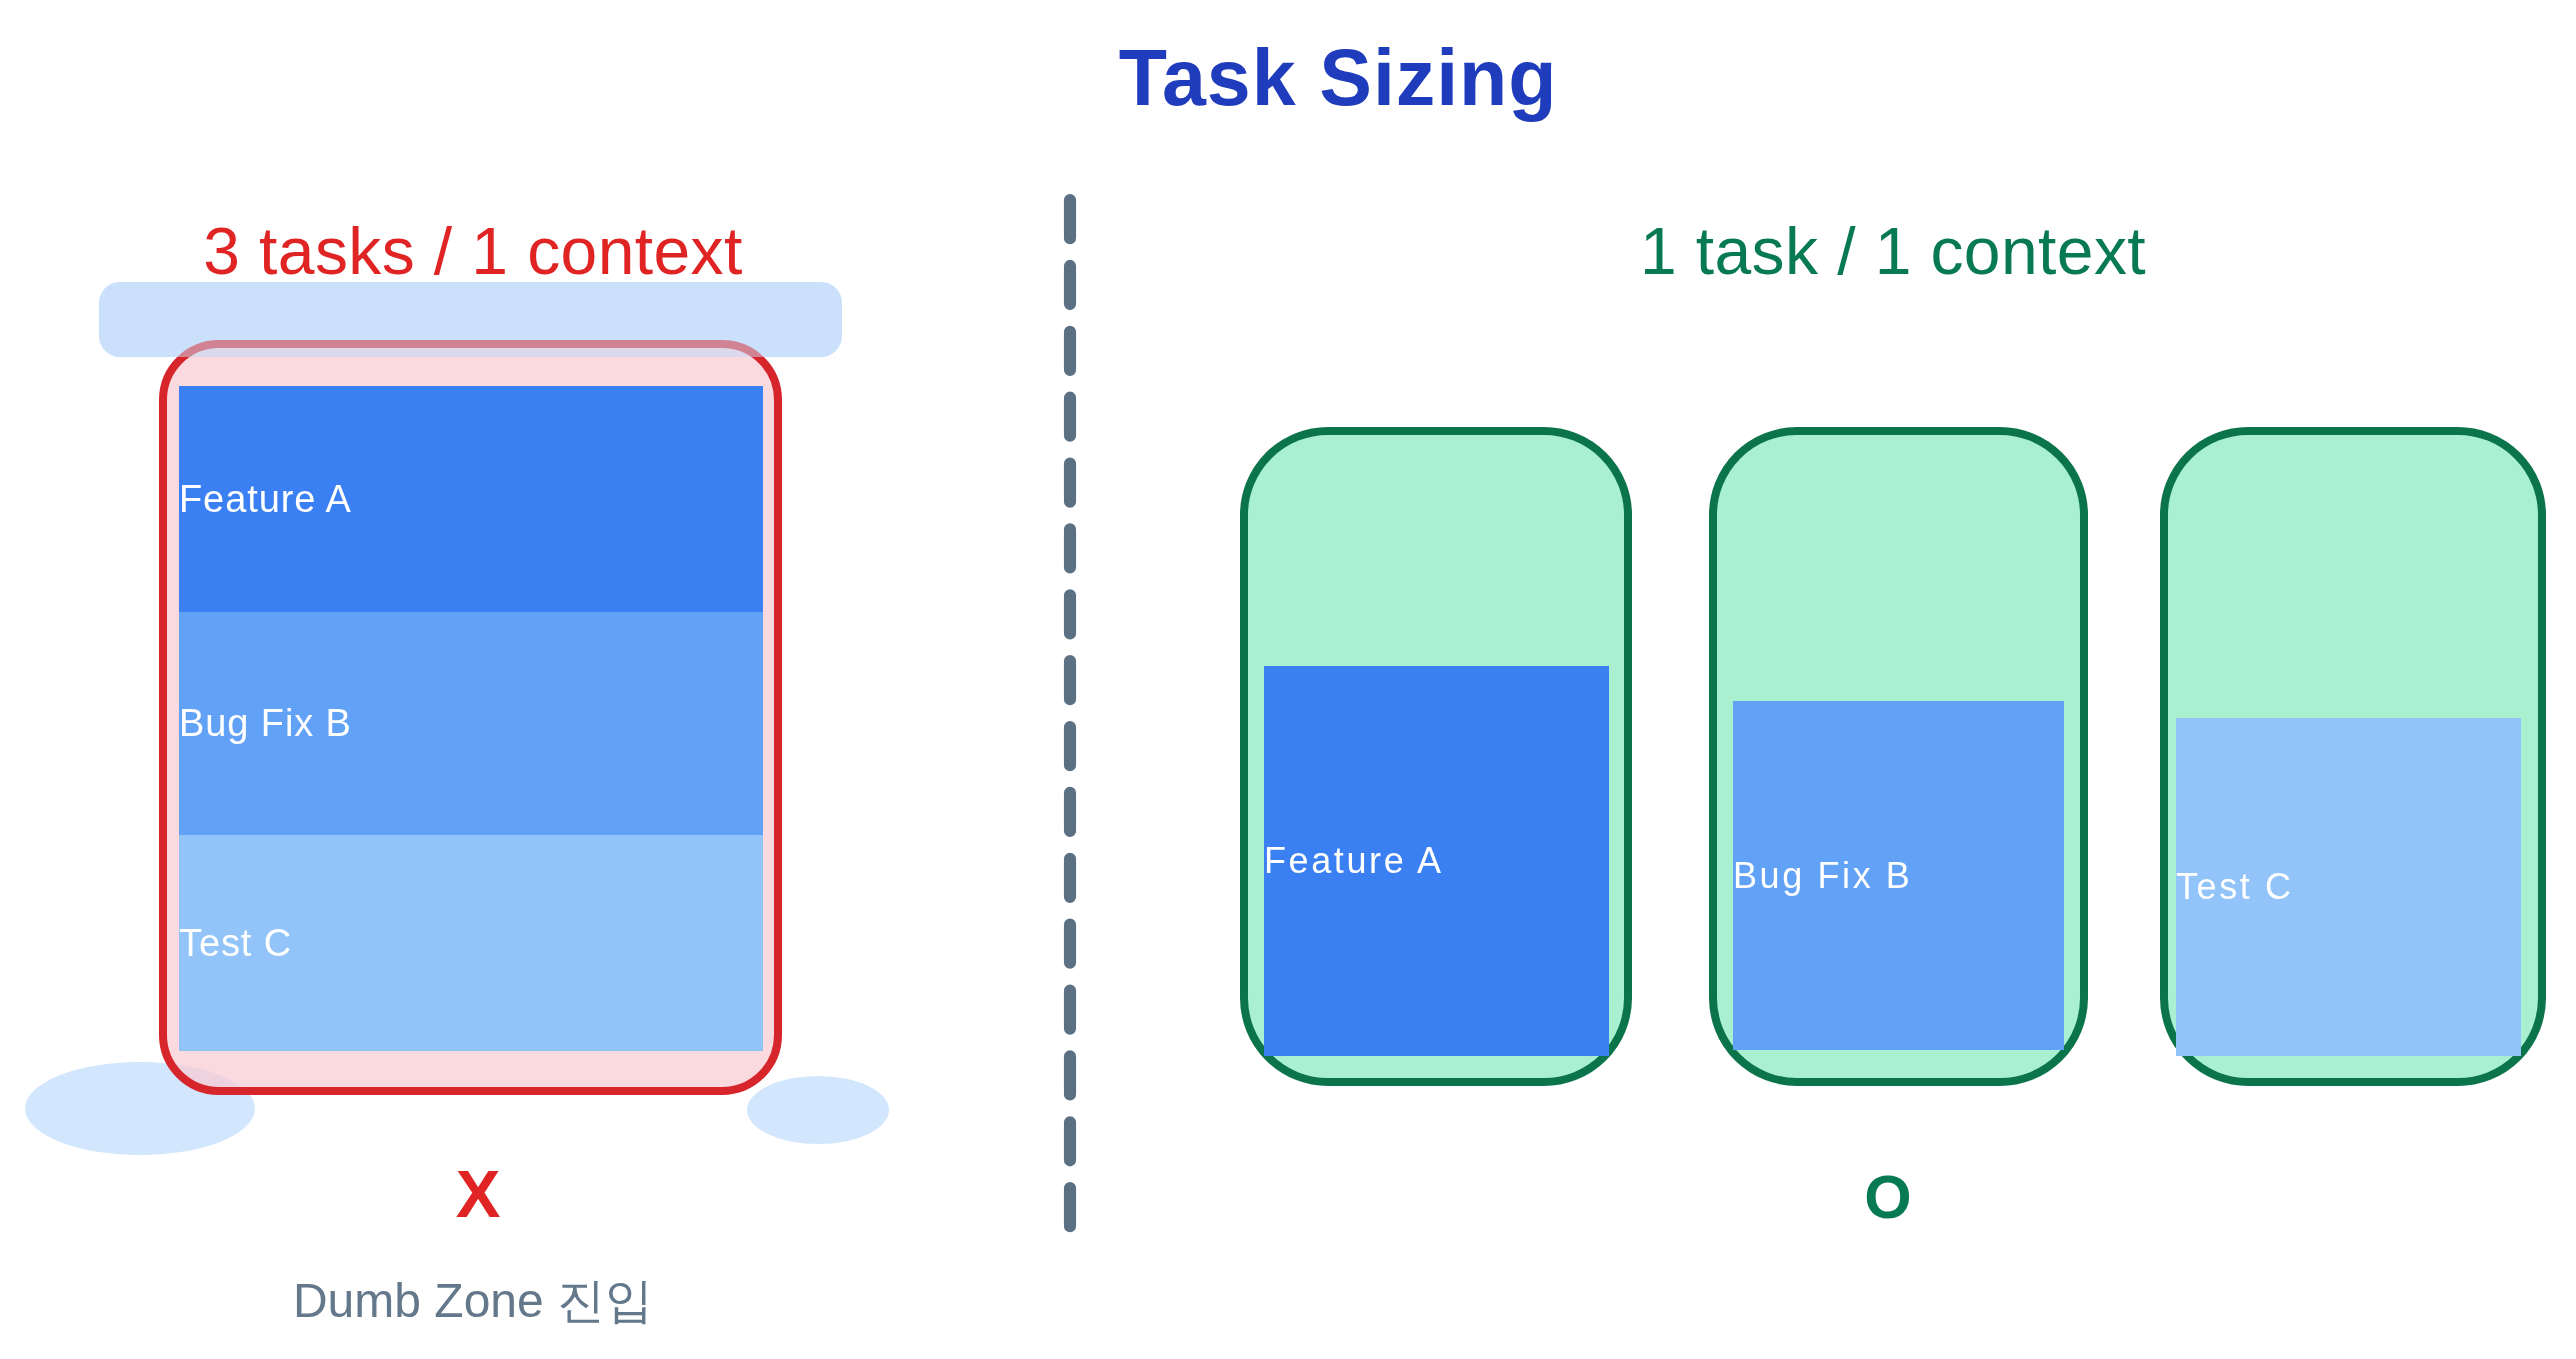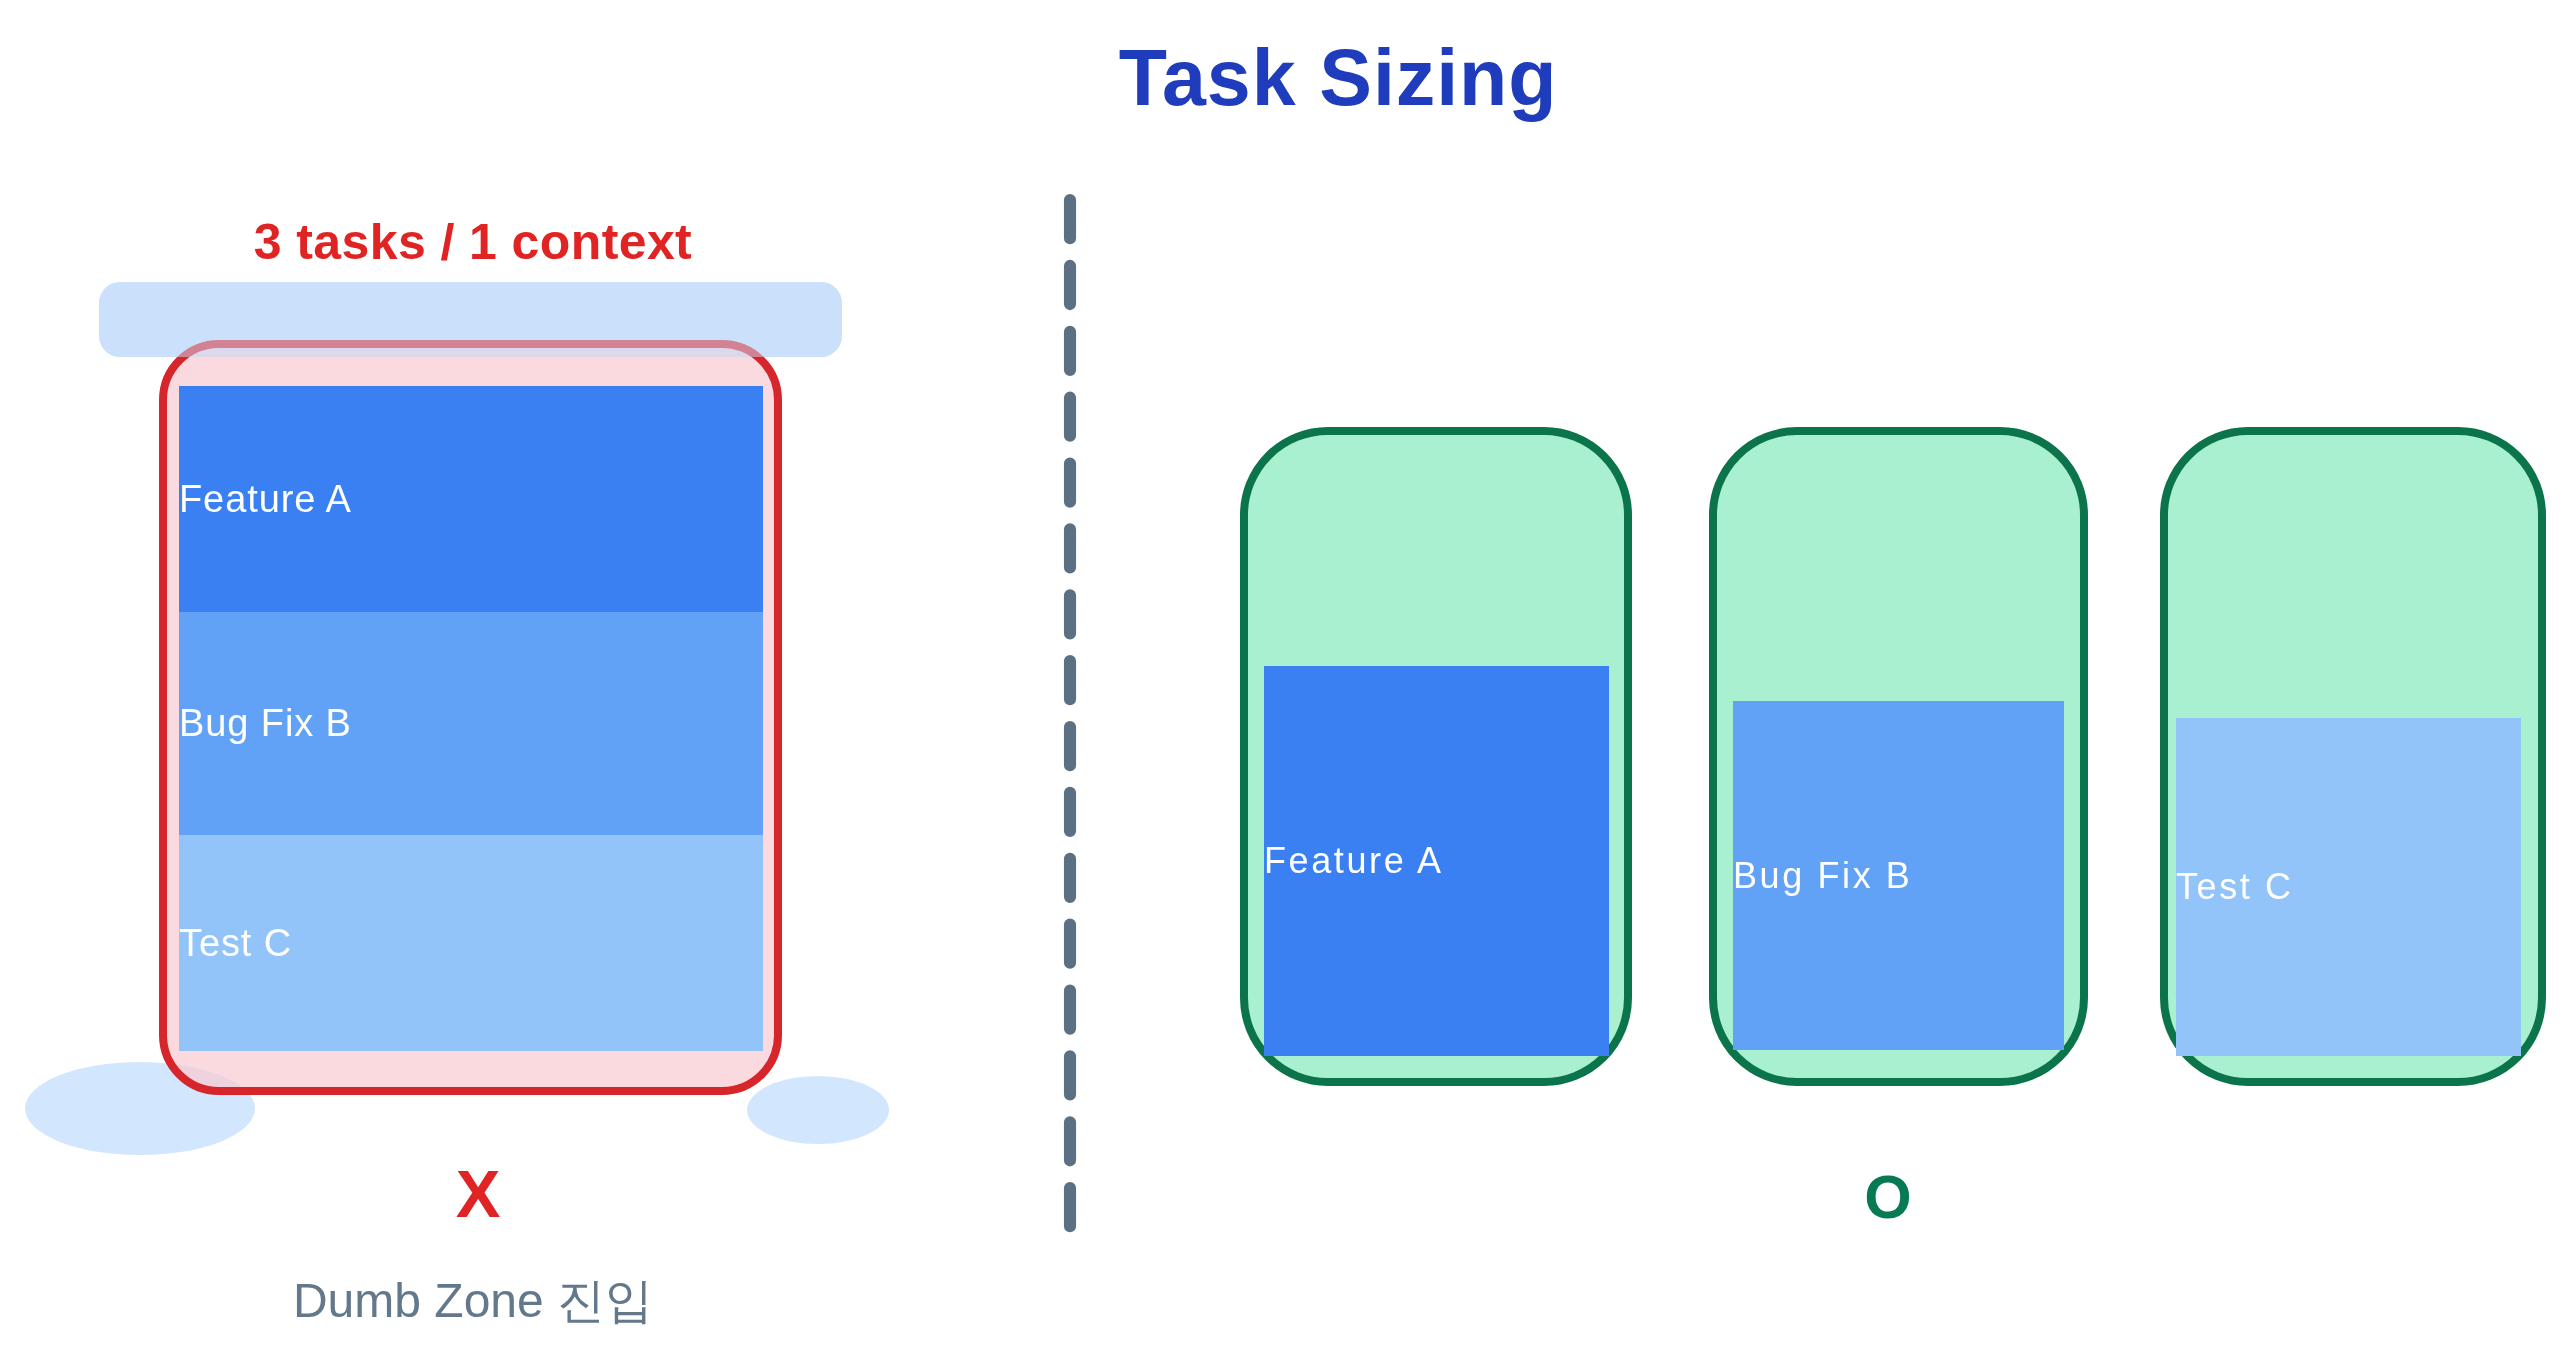--- a/index.html
+++ b/index.html
@@ -15,21 +15,21 @@
   .abs { position: absolute; }
   .centered { transform: translateX(-50%); text-align: center; white-space: nowrap; }
 
   .diagram-title {
     left: 1338px; top: 32px;
     font-size: 79px; font-weight: 700;
     color: var(--title-blue);
     letter-spacing: 0.9px;
   }
 
-  .section-label { font-size: 50px; font-weight: 700; letter-spacing: 0.4px; }
+  .section-label { font-size: 66px; font-weight: 400; letter-spacing: 0.4px; }
   .left-label  { left: 473px;  top: 213px; color: var(--red-text); }
   .right-label { left: 1893px; top: 213px; color: var(--green-text); }
 
   .context-bar {
     left: 99px; top: 282px; width: 743px; height: 75px;
     border-radius: 21px;
     background: var(--context-bar-blue);
     z-index: 1;
   }
   .context-bar-overlay {
@@ -116,20 +116,21 @@
     <span>Test C</span>
   </div>
 
   <div class="abs centered verdict verdict-x">X</div>
   <div class="abs centered caption caption-left">Dumb Zone 진입</div>
 
   <svg class="abs divider-svg" width="26" height="1060" viewBox="0 0 30 1210">
     <line x1="15" y1="12" x2="15" y2="1198" stroke="var(--dash-gray)" stroke-width="14" stroke-dasharray="44 32" stroke-linecap="round"></line>
   </svg>
 
+  <div class="abs centered section-label right-label">1 task / 1 context</div>
 
   <div class="abs smart-container sc-1"></div>
   <div class="abs smart-container sc-2"></div>
   <div class="abs smart-container sc-3"></div>
 
   <div class="abs task-block right-side rt-a">
     <span>Feature A</span>
   </div>
   <div class="abs task-block right-side rt-b">
     <span>Bug Fix B</span>

